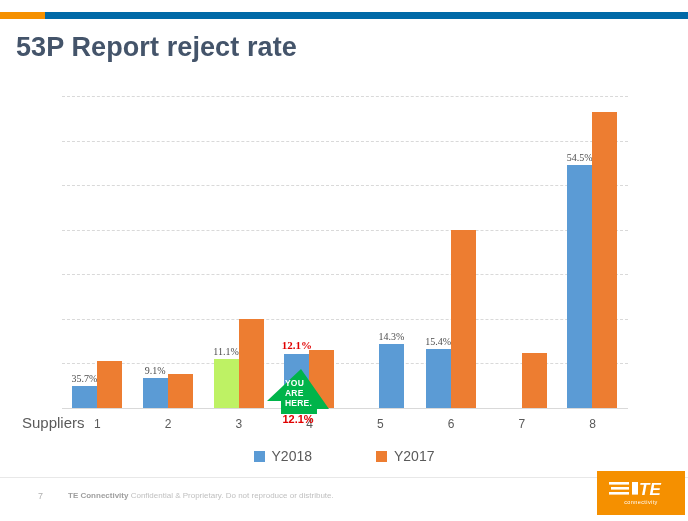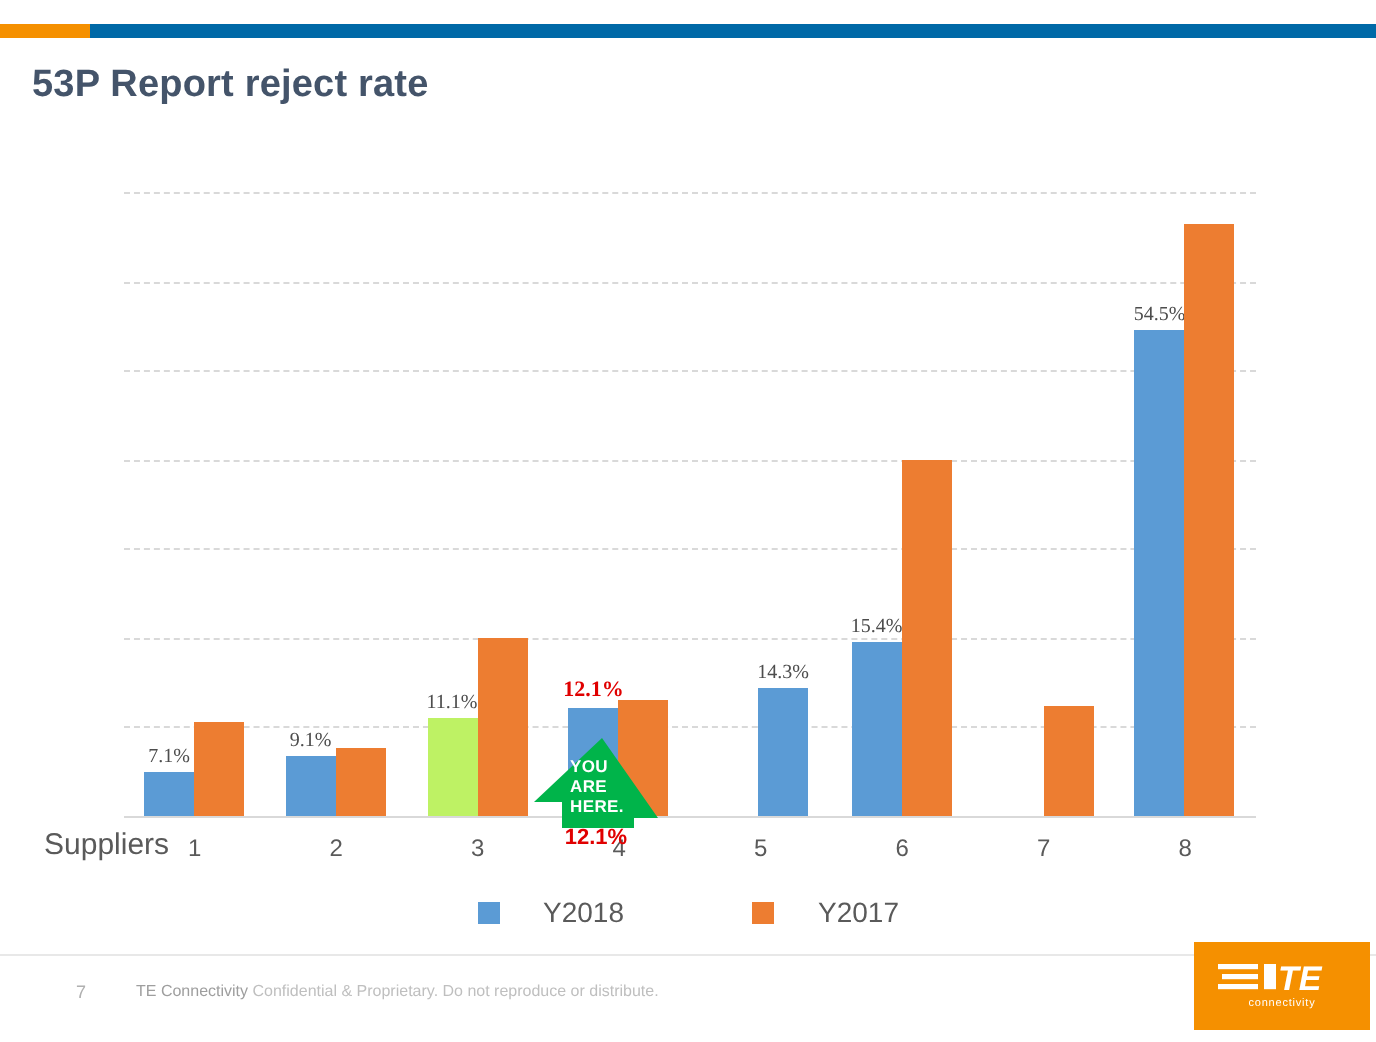--- a/index.html
+++ b/index.html
@@ -30,21 +30,21 @@
   #top-accent .seg-blue {
     position: absolute; left: 45px; top: 0;
     width: 643px; height: 7px;
     background: #0069A7;
   }
 
   
   #slide-title {
     position: absolute;
     left: 16px; top: 32px;
-    font-size: 19px;
+    font-size: 27px;
     font-weight: bold;
     color: #44546A;
     letter-spacing: 0.1px;
     white-space: nowrap;
   }
 
   
   #chart {
     position: absolute;
     left: 0; top: 82px;
@@ -140,21 +140,21 @@
     left: 0; top: 448px;
     width: 688px;
     display: flex;
     justify-content: center;
     gap: 64px;
     align-items: center;
   }
   .legend-item {
     display: flex;
     align-items: center;
-    gap: 22px;
+    gap: 7px;
   }
   .legend-swatch {
     width: 11px; height: 11px;
     display: block;
   }
   .legend-label {
     font-size: 14px;
     color: #5A5A5A;
   }
 
@@ -173,21 +173,21 @@
     color: #B0B0B0;
   }
   #footer-text {
     position: absolute;
     left: 68px; top: 13px;
     font-size: 8px;
     color: #BFBFBF;
     white-space: nowrap;
   }
   #footer-text .brand {
-    font-weight: normal;
+    font-weight: bold;
     color: #9E9E9E;
   }
   #te-logo {
     position: absolute;
     right: 3px; top: 471px;
     width: 88px; height: 44px;
     background: #F59000;
   }
   #te-logo .logo-inner {
     position: relative;
@@ -233,21 +233,21 @@
         <div class="gridline" style="top: 222.857px;"></div>
         <div class="gridline" style="top: 178.286px;"></div>
         <div class="gridline" style="top: 133.714px;"></div>
         <div class="gridline" style="top: 89.1429px;"></div>
         <div class="gridline" style="top: 44.5714px;"></div>
         <div class="gridline" style="top: 0px;"></div>
       </div>
     <div id="bars-layer">
         <div class="bar-group" style="left: 0px; width: 70.75px;">
           <div class="bar s0" style="height: 22.2857px; background: rgb(91, 155, 213);">
-            <div class="bar-label">7.1%</div>
+            <div class="bar-label">35.7%</div>
           </div>
           <div class="bar s1" style="height: 46.8px; background: rgb(237, 125, 49);"></div>
           <div class="xlabel" style="left: 0.375px;">1</div>
         </div>
         <div class="bar-group" style="left: 70.75px; width: 70.75px;">
           <div class="bar s0" style="height: 30px; background: rgb(91, 155, 213);">
             <div class="bar-label">9.1%</div>
           </div>
           <div class="bar s1" style="height: 33.8743px; background: rgb(237, 125, 49);"></div>
           <div class="xlabel" style="left: 0.375px;">2</div>
@@ -266,21 +266,21 @@
           <div class="bar s1" style="height: 57.9429px; background: rgb(237, 125, 49);"></div>
           <div class="xlabel" style="left: 0.375px;">4</div>
         </div>
         <div class="bar-group" style="left: 283px; width: 70.75px;">
           <div class="bar s0" style="height: 63.7371px; background: rgb(91, 155, 213); margin-left: 24px;">
             <div class="bar-label">14.3%</div>
           </div>
           <div class="xlabel" style="left: 0.375px;">5</div>
         </div>
         <div class="bar-group" style="left: 353.75px; width: 70.75px;">
-          <div class="bar s0" style="height: 87px; background: rgb(91, 155, 213);">
+          <div class="bar s0" style="height: 59px; background: rgb(91, 155, 213);">
             <div class="bar-label">15.4%</div>
           </div>
           <div class="bar s1" style="height: 178.286px; background: rgb(237, 125, 49);"></div>
           <div class="xlabel" style="left: 0.375px;">6</div>
         </div>
         <div class="bar-group" style="left: 424.5px; width: 70.75px;">
           <div class="bar s1" style="height: 55.2686px; background: rgb(237, 125, 49);"></div>
           <div class="xlabel" style="left: 0.375px;">7</div>
         </div>
         <div class="bar-group" style="left: 495.25px; width: 70.75px;">

